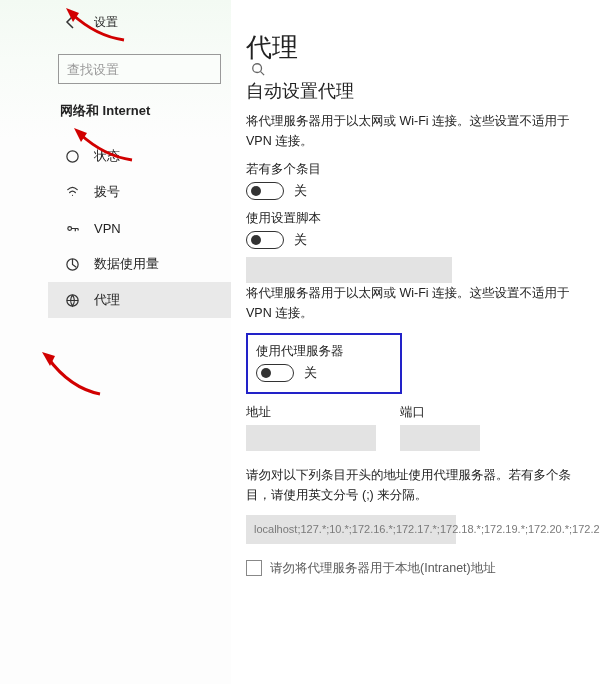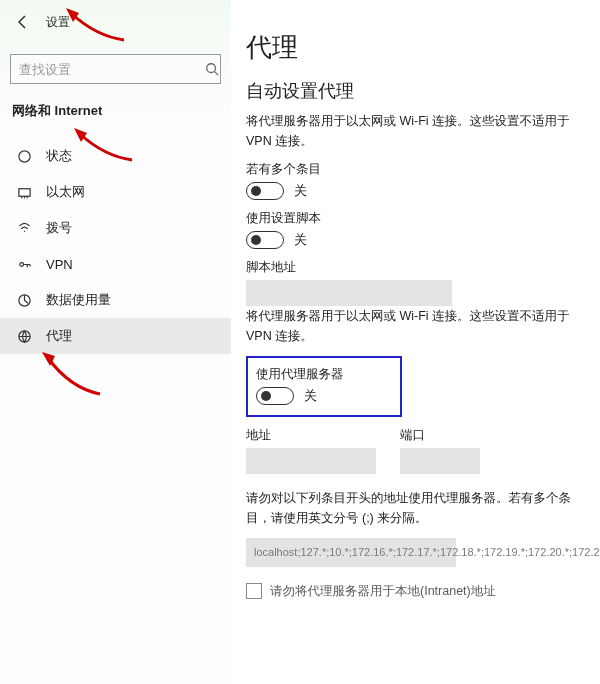--- a/index.html
+++ b/index.html
@@ -13,20 +13,21 @@
       overflow: hidden;
       position: relative;
     }
     .container { display: flex; height: 100%; }
     
     .sidebar {
       width: 232px;
       background: linear-gradient(to bottom, #f3faf3 0, #f8fcf8 60px, #fdfdfd 140px);
       padding-top: 4px;
       border-right: 1px solid #fff;
+      padding-left: 48px;
     }
     .top-row {
       display: flex;
       align-items: center;
       height: 36px;
       padding-left: 14px;
       gap: 14px;
     }
     .back-btn {
       width: 18px; height: 18px;
@@ -191,29 +192,20 @@
       <span class="nic">
         <svg viewBox="0 0 16 16">
             <circle cx="8" cy="8" r="6"></circle>
           </svg>
       </span>
       <span class="lbl">状态</span>
     </div>
     <div class="nav-item">
       <span class="nic">
         <svg viewBox="0 0 16 16">
-            <rect x="2" y="4" width="12" height="8"></rect>
-            <path d="M5 12v2 M8 12v2 M11 12v2"></path>
-          </svg>
-      </span>
-      <span class="lbl">以太网</span>
-    </div>
-    <div class="nav-item">
-      <span class="nic">
-        <svg viewBox="0 0 16 16">
             <path d="M3 5 Q8 0 13 5 M5 8 Q8 5 11 8 M8 11 L8 11" stroke-linecap="round"></path>
           </svg>
       </span>
       <span class="lbl">拨号</span>
     </div>
     <div class="nav-item">
       <span class="nic">
         <svg viewBox="0 0 16 16">
             <circle cx="5" cy="8" r="2"></circle>
             <path d="M7 8 H14 M11 8 V11 M14 8 V10"></path>
@@ -256,21 +248,20 @@
     </div>
 
     <div class="field-label">使用设置脚本</div>
     <div class="toggle-row">
       <div class="toggle">
           <div class="knob"></div>
         </div>
       <span class="toggle-state">关</span>
     </div>
 
-    <div class="field-label">脚本地址</div>
     <div class="text-input-box"></div>
 
 
     <p class="desc">将代理服务器用于以太网或 Wi-Fi 连接。这些设置不适用于 VPN 连接。</p>
 
     <div class="highlight-box">
       <div class="field-label" style="margin-top:0">使用代理服务器</div>
       <div class="toggle-row" style="margin-bottom:0">
         <div class="toggle">
             <div class="knob"></div>

